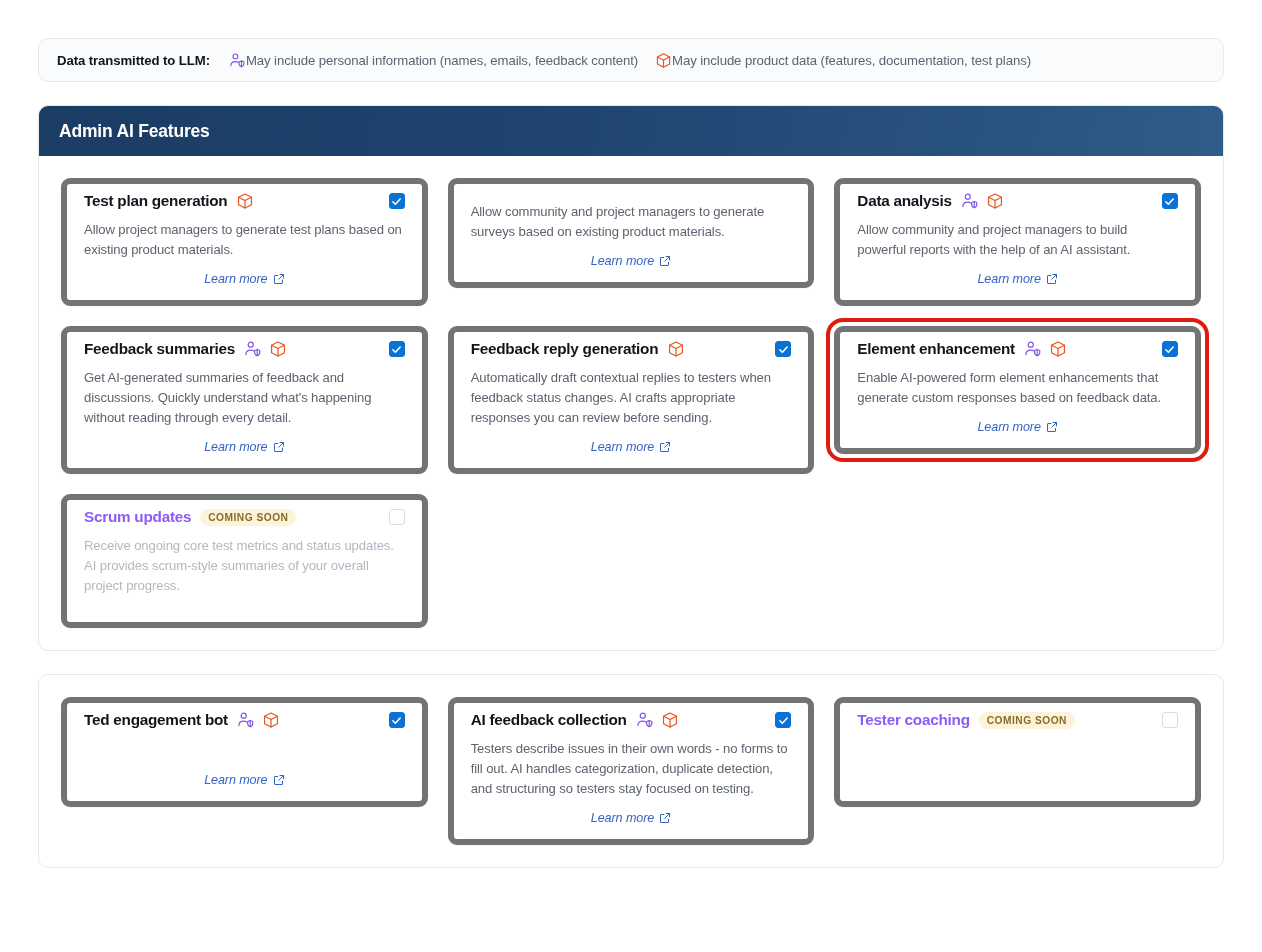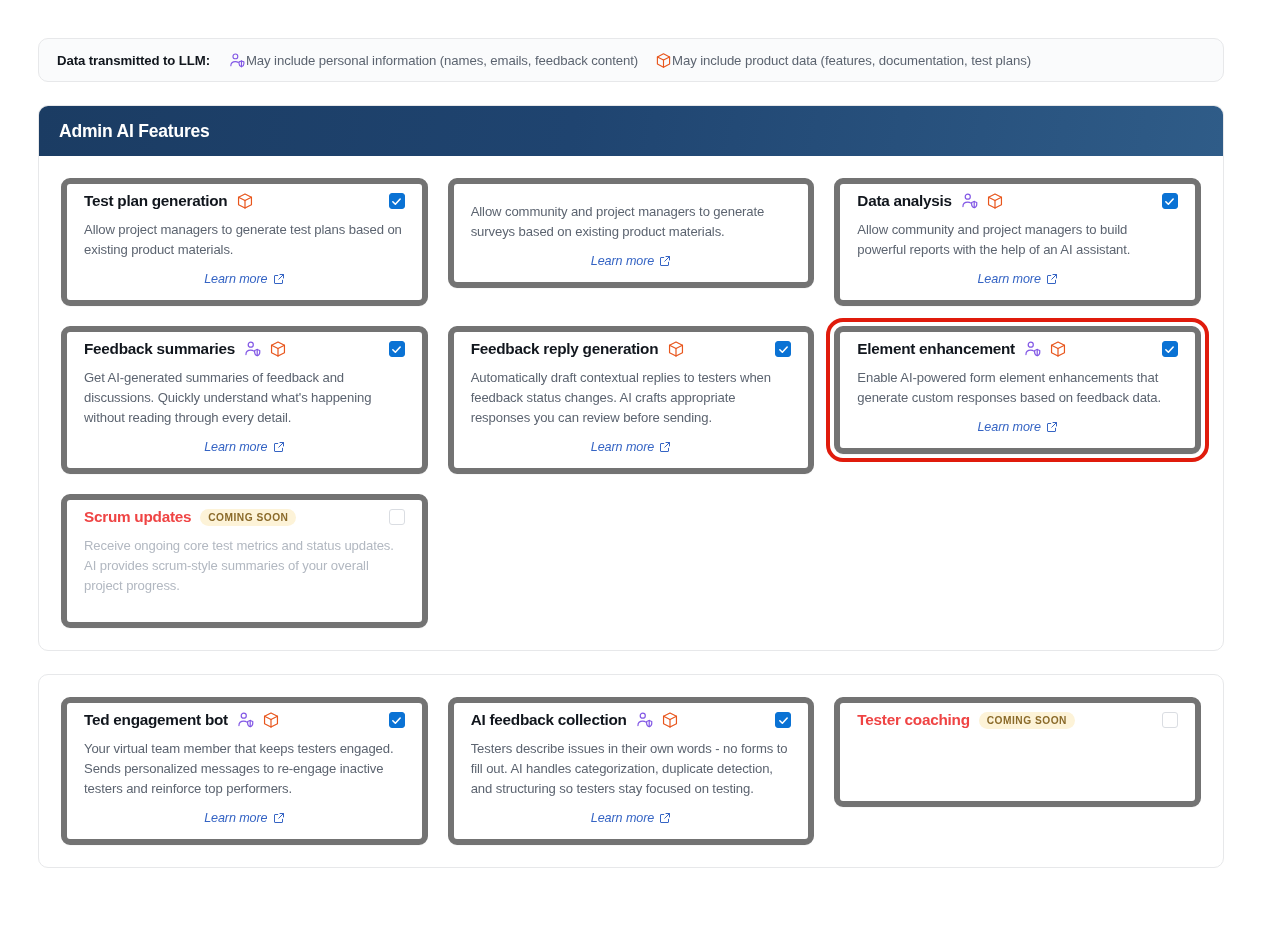--- a/index.html
+++ b/index.html
@@ -100,21 +100,21 @@
     gap: 9px;
     min-width: 0;
   }
   .card-title {
     font-size: 15.3px;
     font-weight: bold;
     color: #11161d;
     letter-spacing: -0.25px;
     white-space: nowrap;
   }
-  .card.disabled .card-title { color: #ef4444; }
+  .card.disabled .card-title { color: #8b5cf6; }
   .title-icons { display: inline-flex; align-items: center; gap: 7px; }
 
   .badge {
     display: inline-flex;
     align-items: center;
     background: #fdf3d8;
     color: #8a6a2a;
     font-size: 10.2px;
     font-weight: bold;
     letter-spacing: 0.5px;
@@ -460,21 +460,20 @@
                       </svg>
                     </span>
                   </span>
                 </div>
                 <div class="cbx on">
                   <svg width="11" height="11" viewBox="0 0 24 24" fill="none" stroke="#ffffff" stroke-width="3.4" stroke-linecap="round" stroke-linejoin="round">
                     <path d="M4 12.5 9.5 18 20 6.5"></path>
                   </svg>
                 </div>
               </div>
-              <div class="card-desc">Your virtual team member that keeps testers engaged. Sends personalized messages to re-engage inactive testers and reinforce top performers.</div>
               <div class="card-foot">
                 <a class="learn-more">
                   <span>Learn more</span>
                   <span class="ic">
                     <svg width="12" height="12" viewBox="0 0 24 24" fill="none" stroke="#3564c4" stroke-width="2" stroke-linecap="round" stroke-linejoin="round">
                       <path d="M14 3h7v7"></path>
                       <path d="M21 3l-9.5 9.5"></path>
                       <path d="M19 14.5V20a1 1 0 0 1-1 1H4a1 1 0 0 1-1-1V6a1 1 0 0 1 1-1h5.5"></path>
                     </svg>
                   </span>

